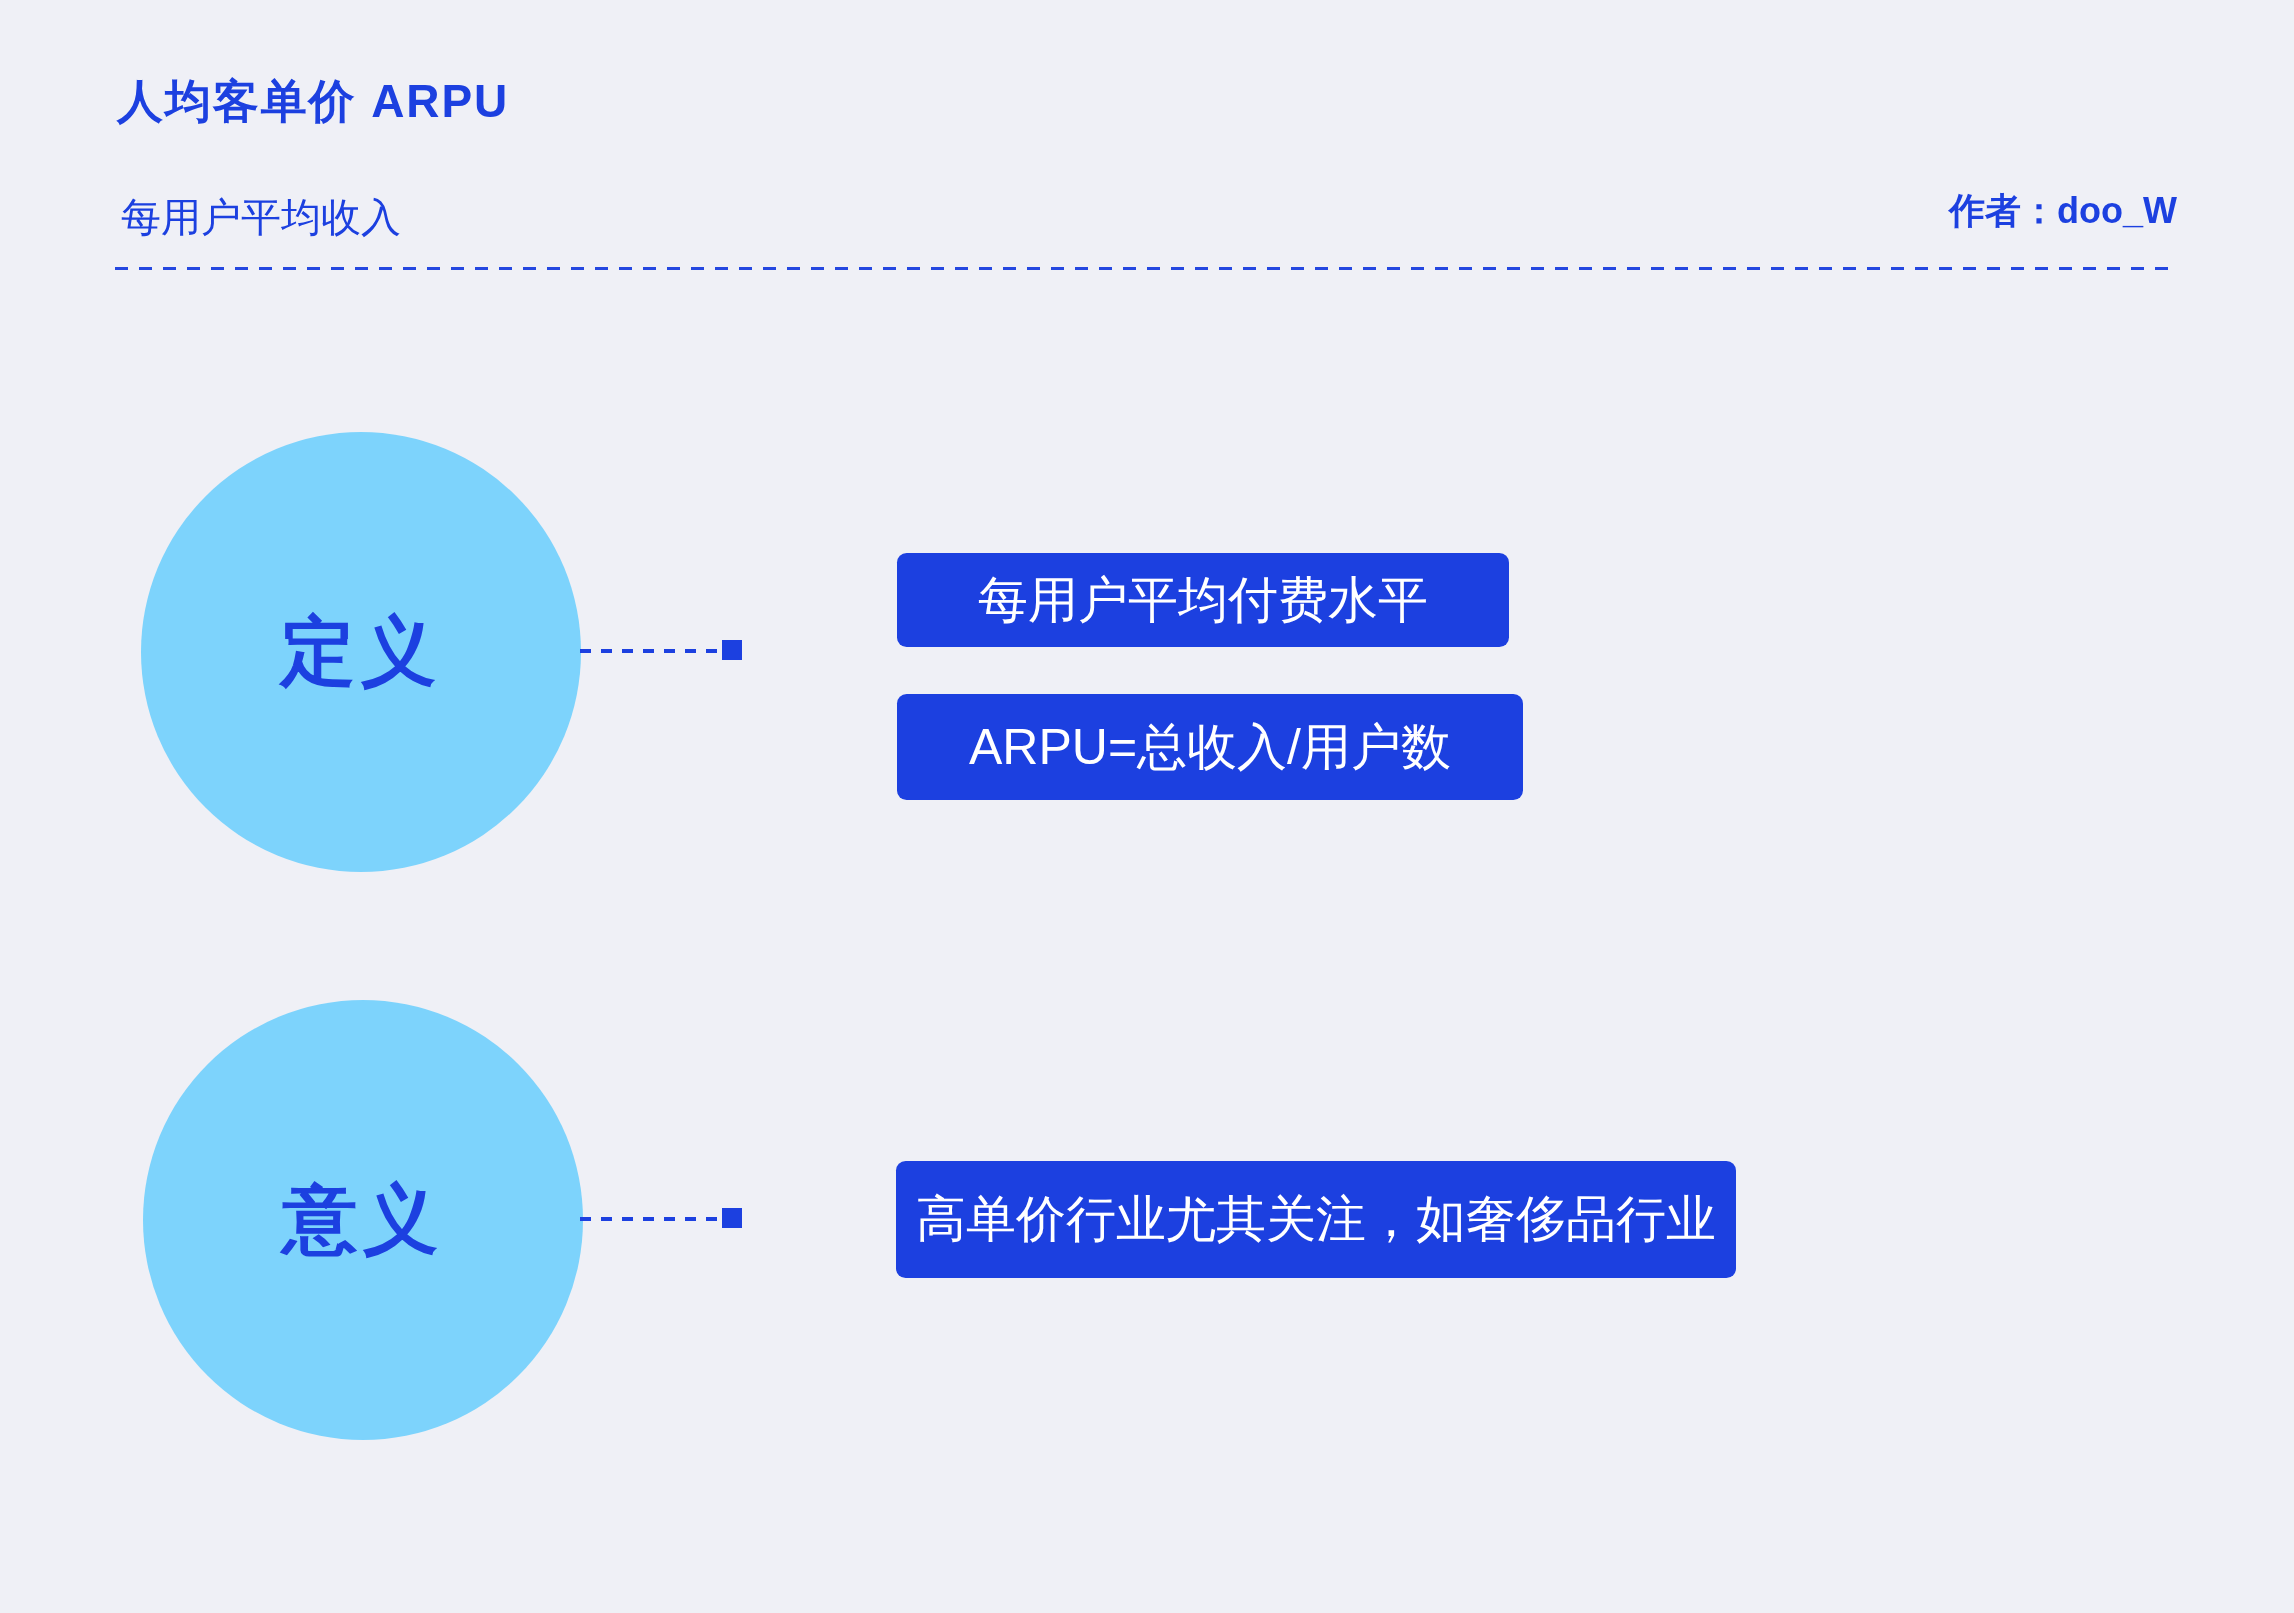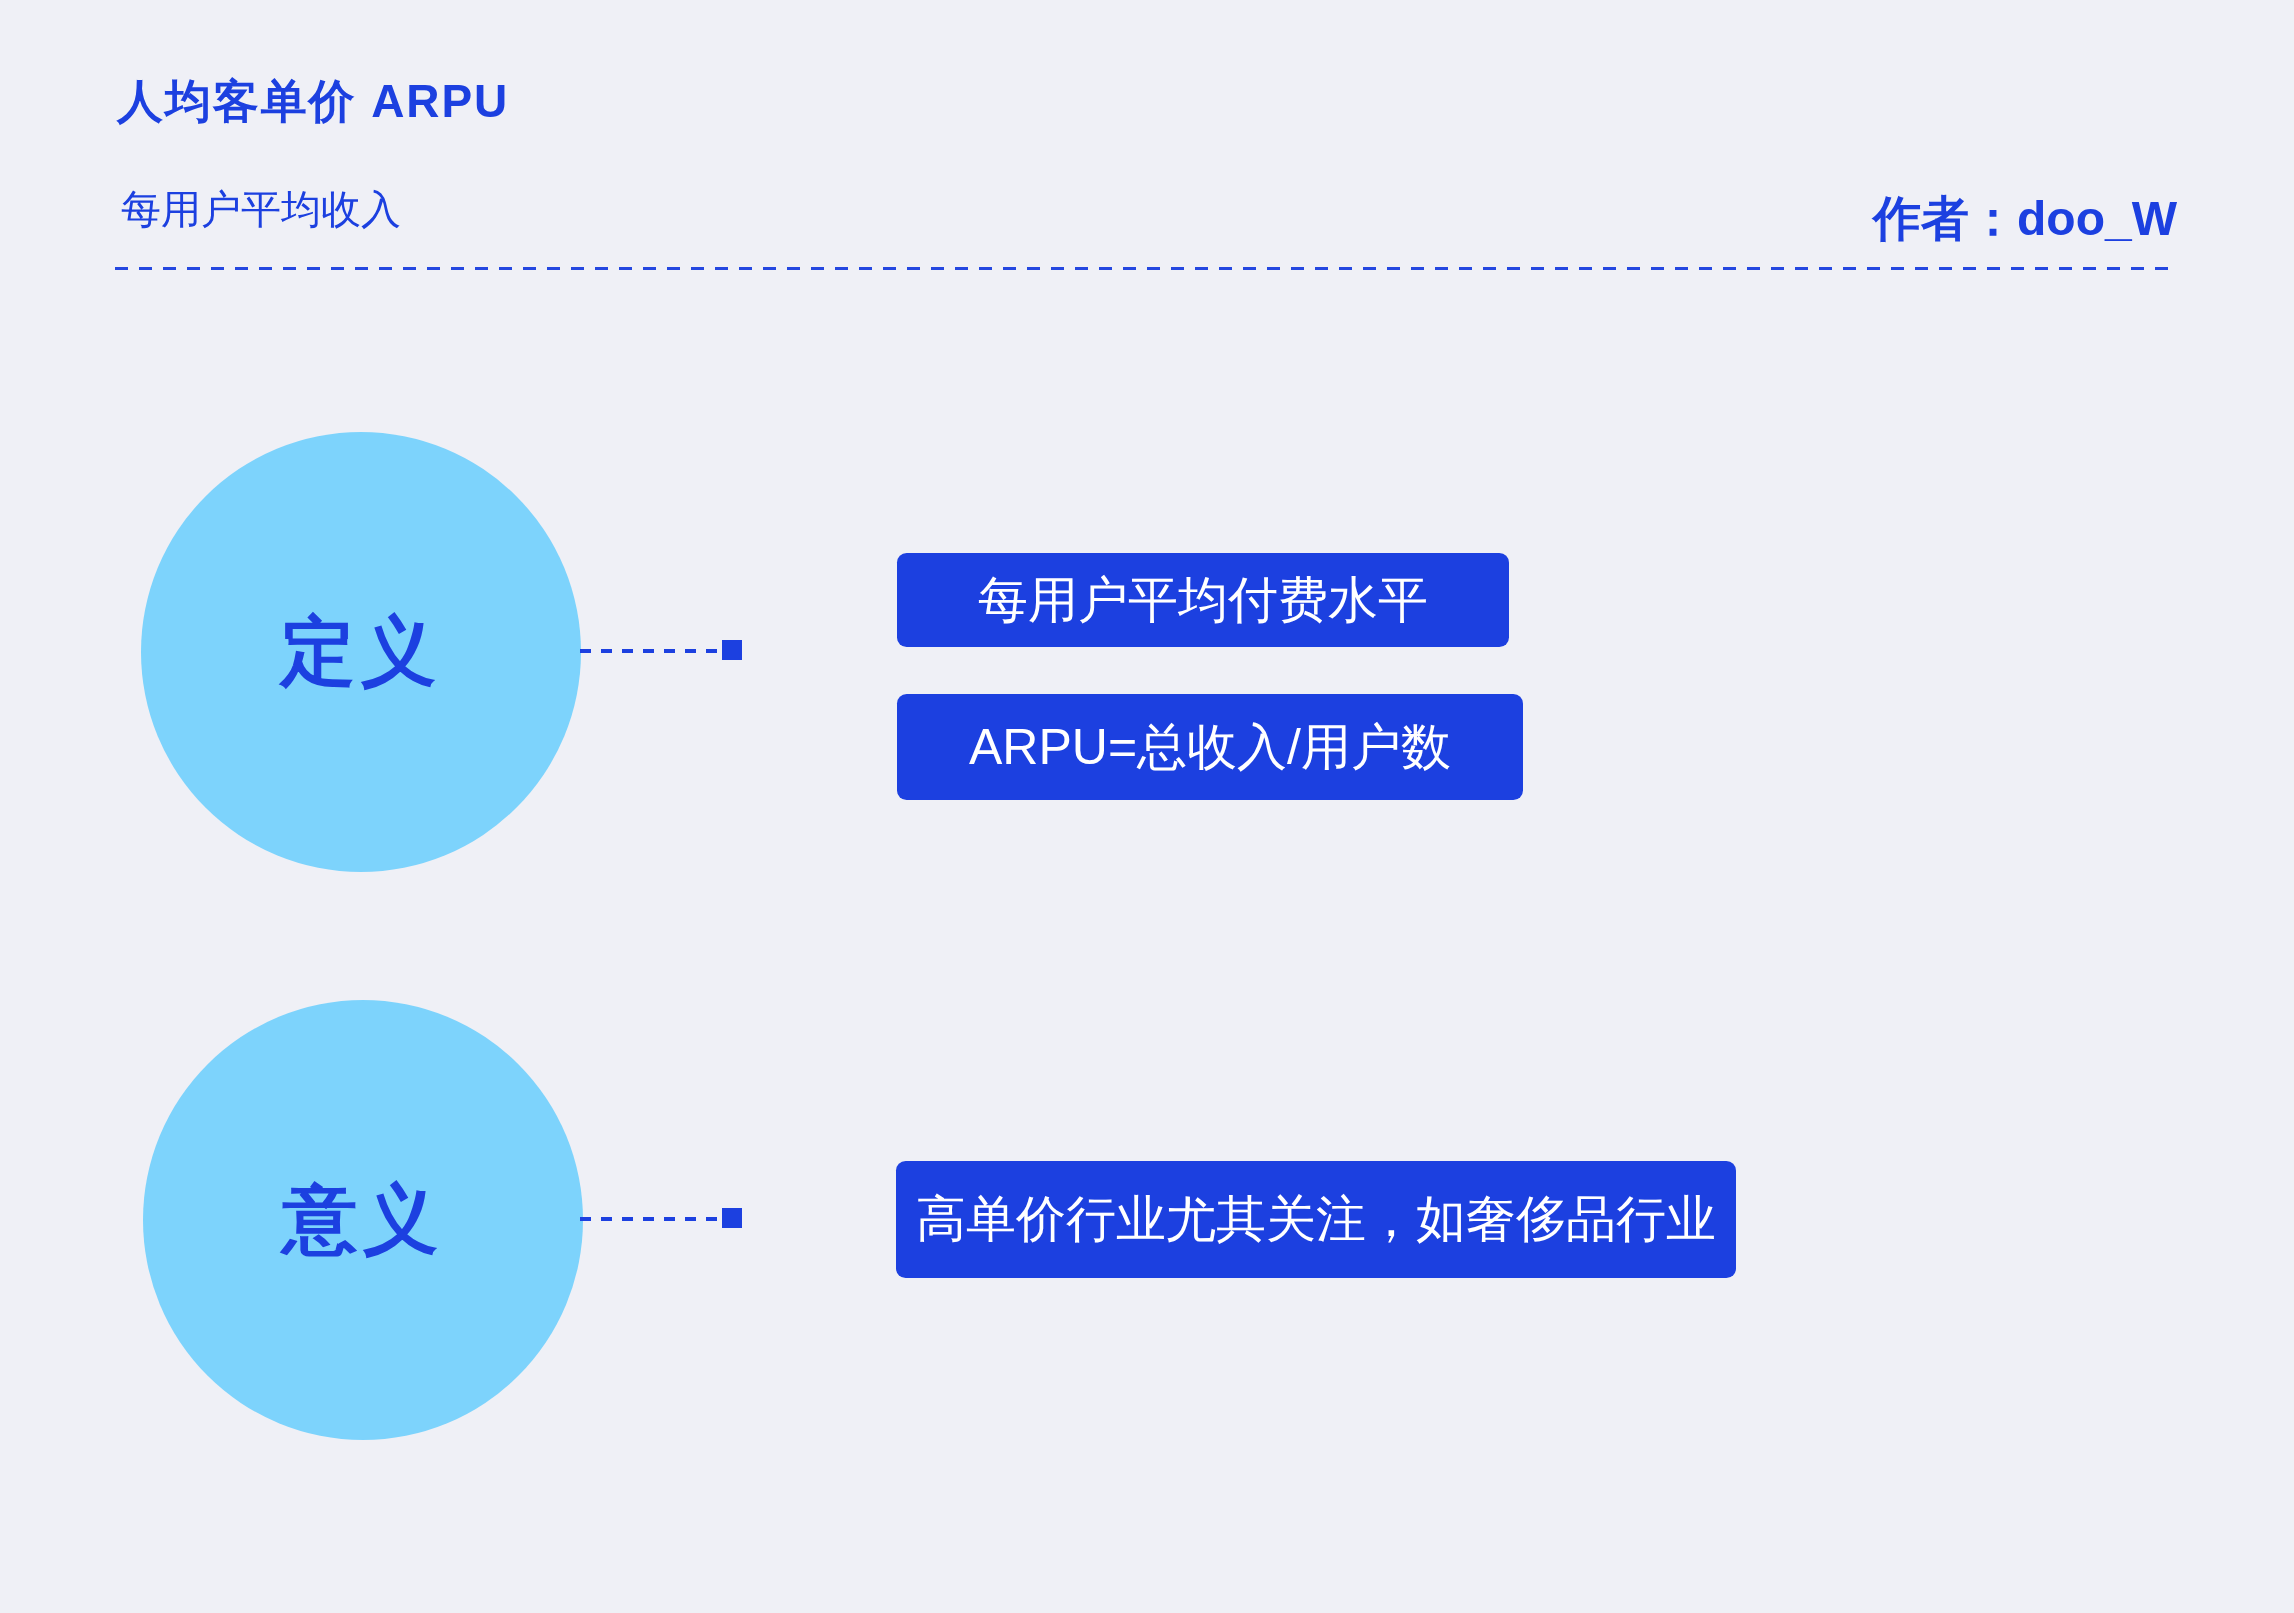--- a/index.html
+++ b/index.html
@@ -23,31 +23,31 @@
     left: 117px;
     top: 71px;
     font-size: 46px;
     font-weight: 700;
     color: #1C40E0;
     letter-spacing: 1.9px;
     white-space: nowrap;
   }
   .subtitle {
     left: 121px;
-    top: 182px;
+    top: 190px;
     font-size: 40px;
     font-weight: 500;
     color: #1C40E0;
     white-space: nowrap;
     text-align: right;
   }
   .author {
     right: 117px;
     top: 187px;
-    font-size: 48px;
+    font-size: 36px;
     font-weight: 700;
     color: #1C40E0;
     white-space: nowrap;
   }
   .divider {
     left: 115px;
     top: 267px;
     width: 2057px;
     height: 2.9px;
     background: repeating-linear-gradient(90deg,

